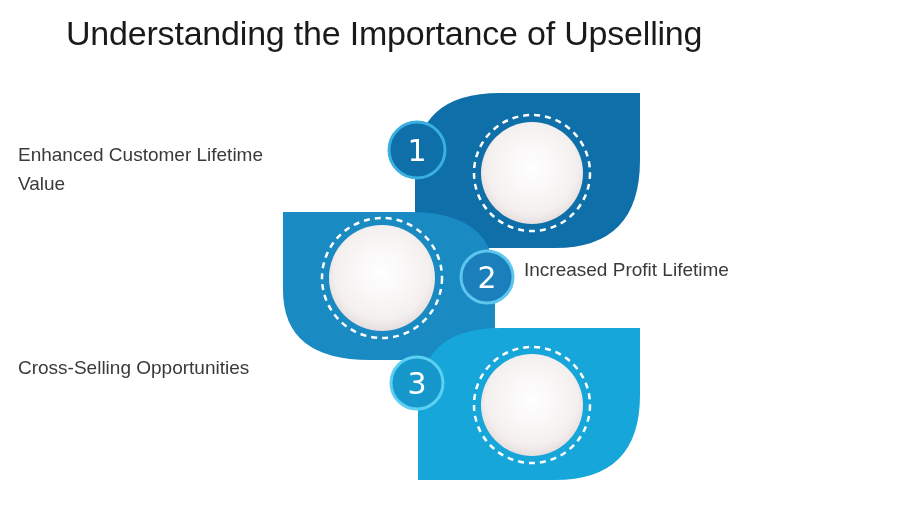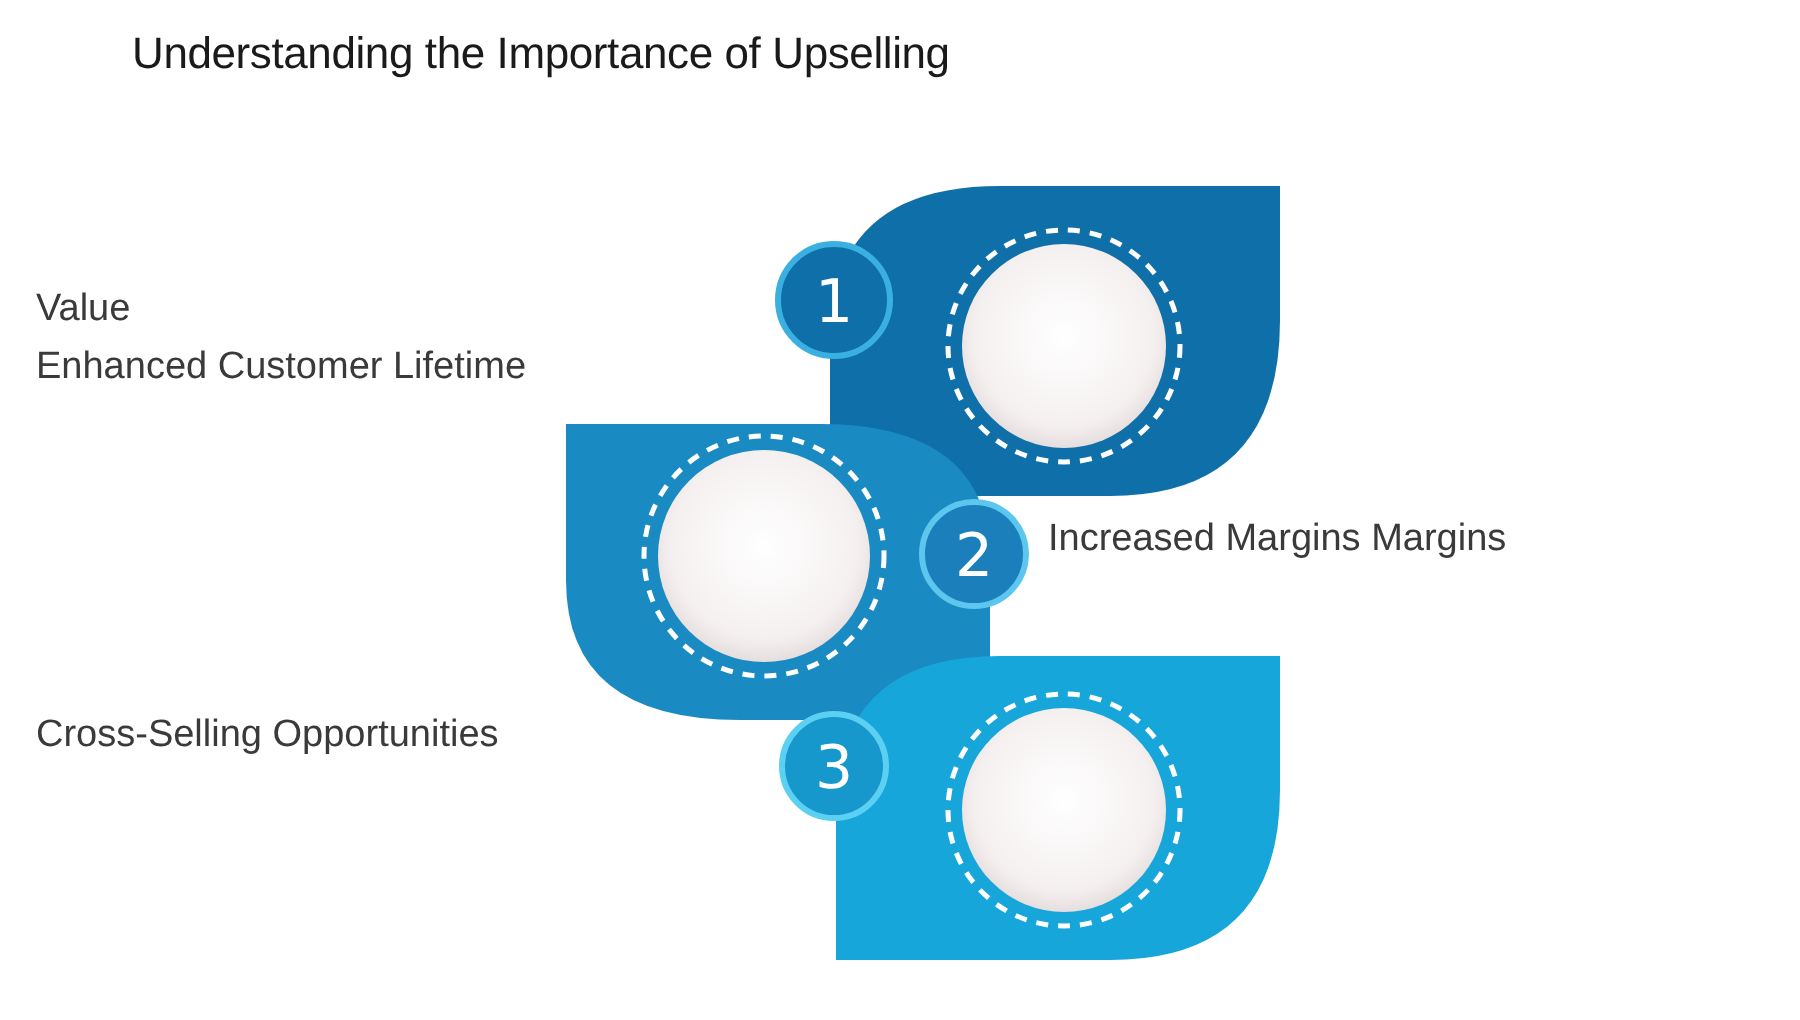--- a/index.html
+++ b/index.html
@@ -1,42 +1,42 @@
 <!DOCTYPE html>
 <html><head>
 <meta charset="utf-8">
 <style>
   html, body { margin: 0; padding: 0; }
   body {
     width: 900px; height: 510px; background: #ffffff; position: relative; overflow: hidden;
     font-family: "Liberation Sans", sans-serif;
   }
   .title {
-    position: absolute; left: 66px; top: 14px; font-size: 22px; color: #1a1a1a;
+    position: absolute; left: 66px; top: 14px; font-size: 34px; color: #1a1a1a;
     letter-spacing: -0.2px; white-space: nowrap;
   }
   .label {
     position: absolute; font-size: 19px; color: #3a3a3a; line-height: 29px; white-space: nowrap;
   }
   .label.l1 { left: 18px; top: 140px; }
   .label.l2 { left: 524px; top: 255px; }
   .label.l3 { left: 18px; top: 353px; }
   svg.diagram { position: absolute; left: 0; top: 0; }
   .badge-num { font-family: "DejaVu Sans", sans-serif; font-size: 30px; fill: #ffffff; }
 </style>
 </head>
 <body>
 
 <div class="title">Understanding the Importance of Upselling</div>
 
 <div class="label l1">
+  <div>Enhanced Customer Lifetime</div>
   <div>Value</div>
-  <div>Enhanced Customer Lifetime</div>
 </div>
-<div class="label l2">Increased Margins Margins</div>
+<div class="label l2">Increased Profit Lifetime</div>
 <div class="label l3">Cross-Selling Opportunities</div>
 
 <svg class="diagram" width="900" height="510" viewBox="0 0 900 510">
   <defs>
     <radialGradient id="disc" cx="50%" cy="45%" r="55%">
       <stop offset="0%" stop-color="#ffffff"></stop>
       <stop offset="80%" stop-color="#f5f0f0"></stop>
       <stop offset="100%" stop-color="#e6dede"></stop>
     </radialGradient>
   </defs>

